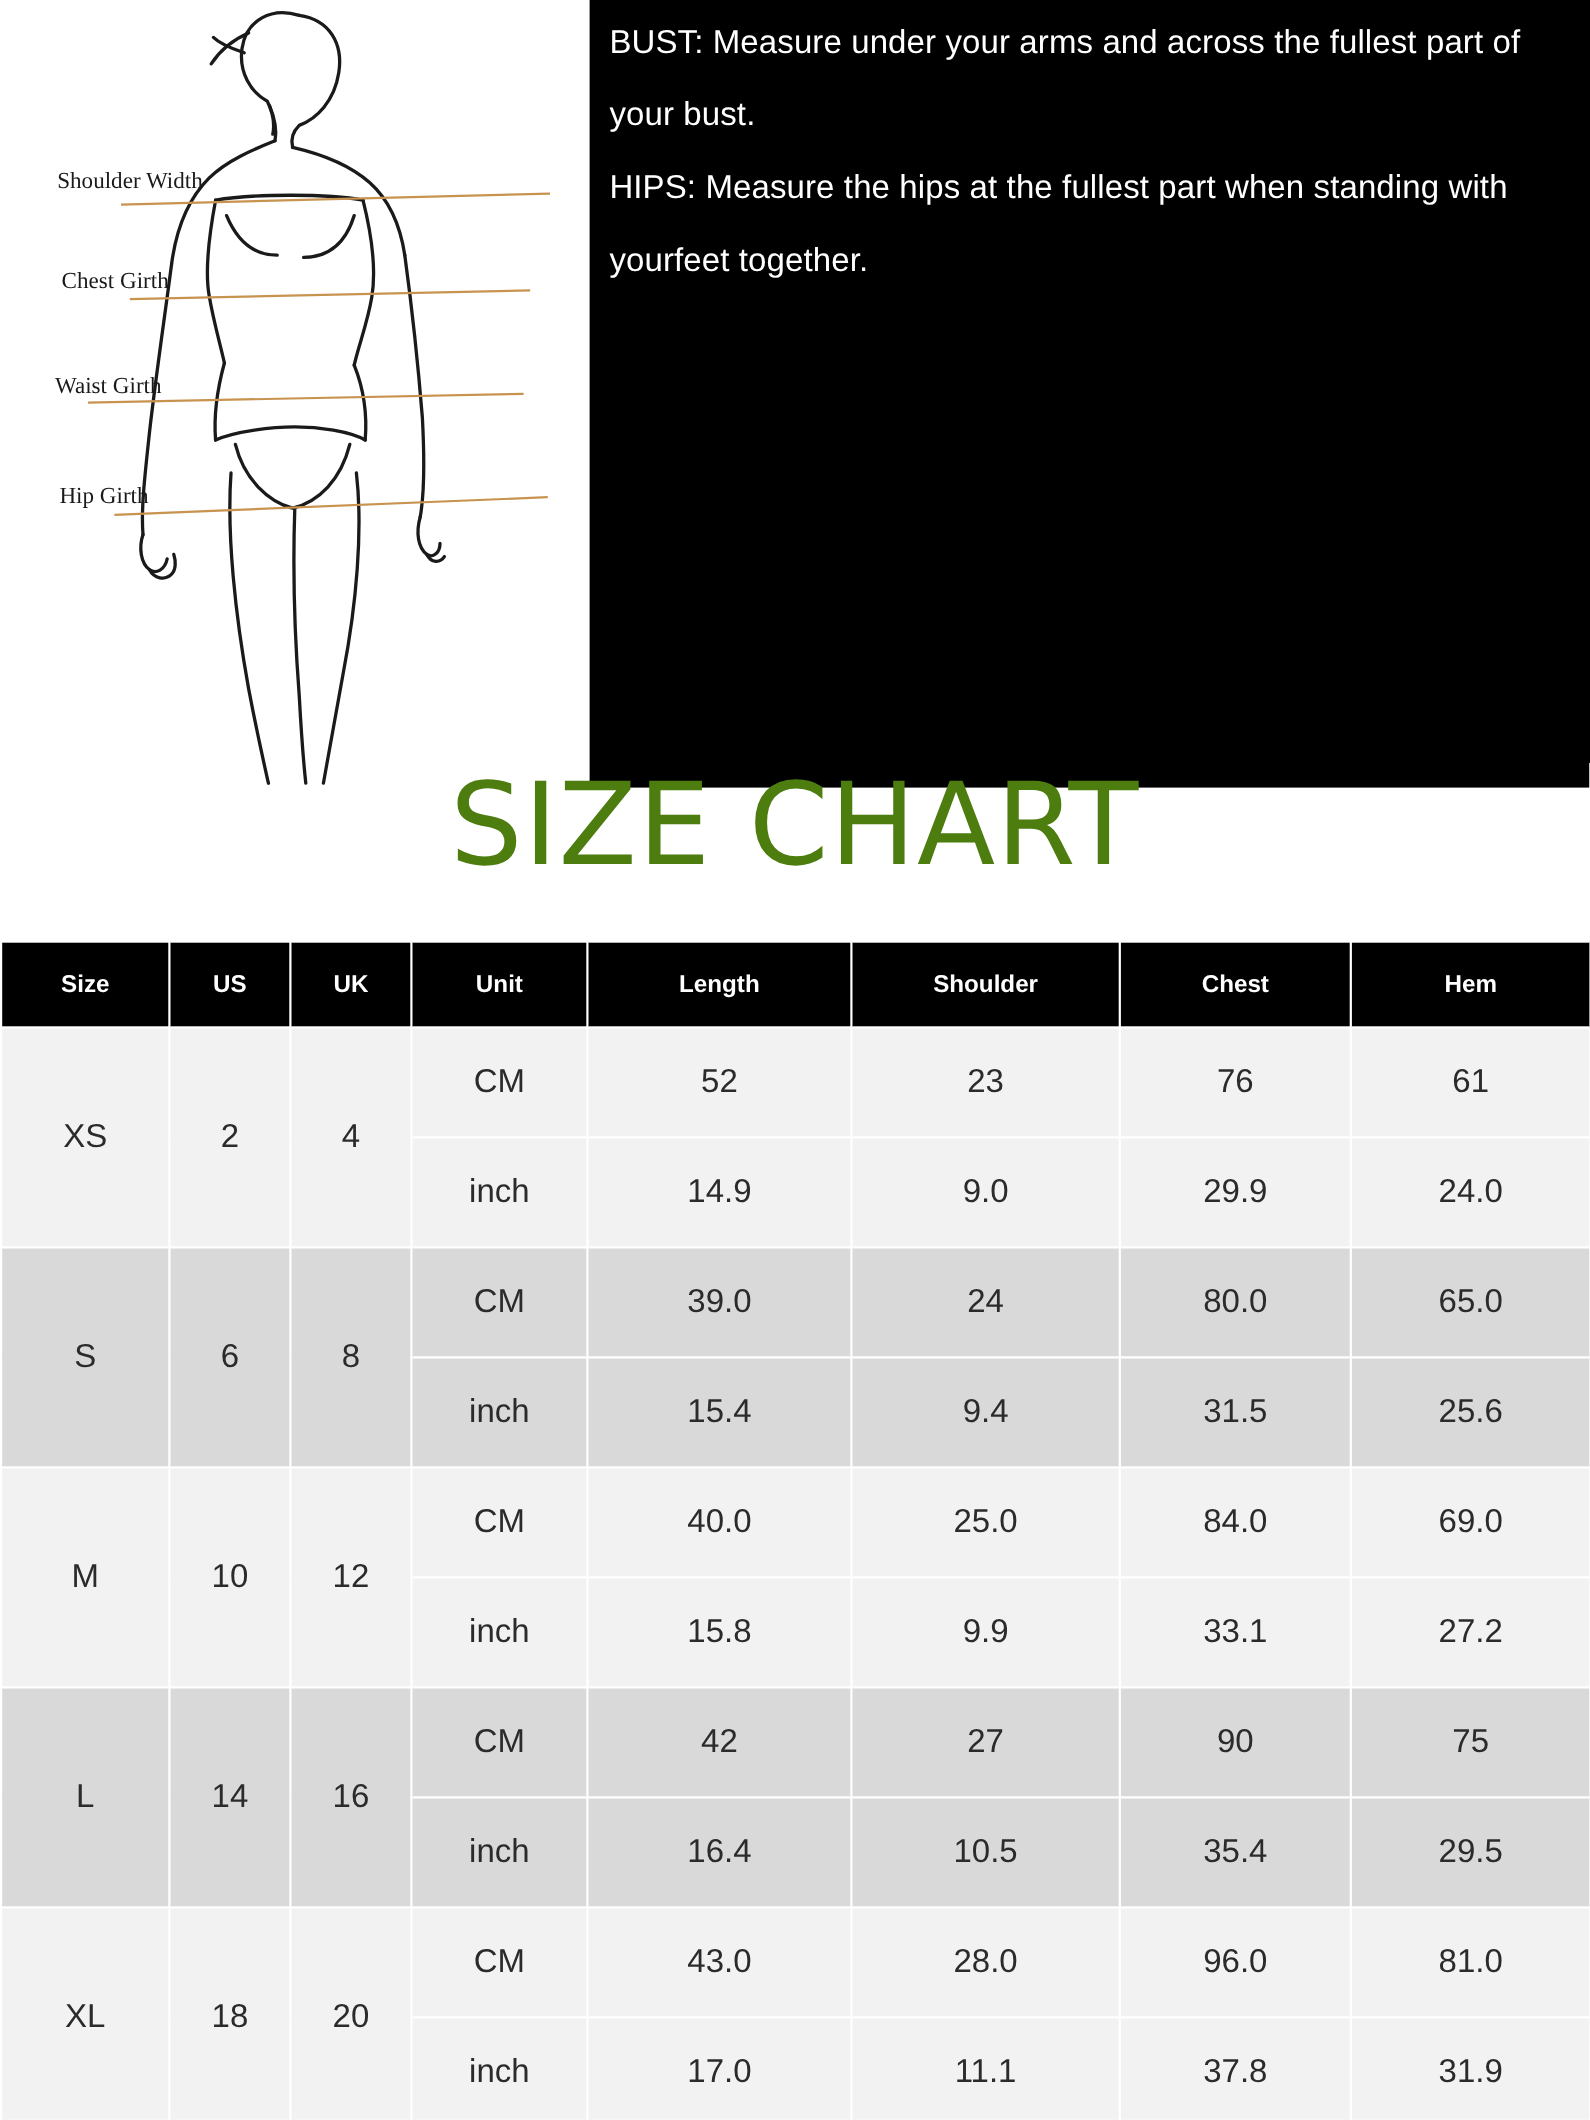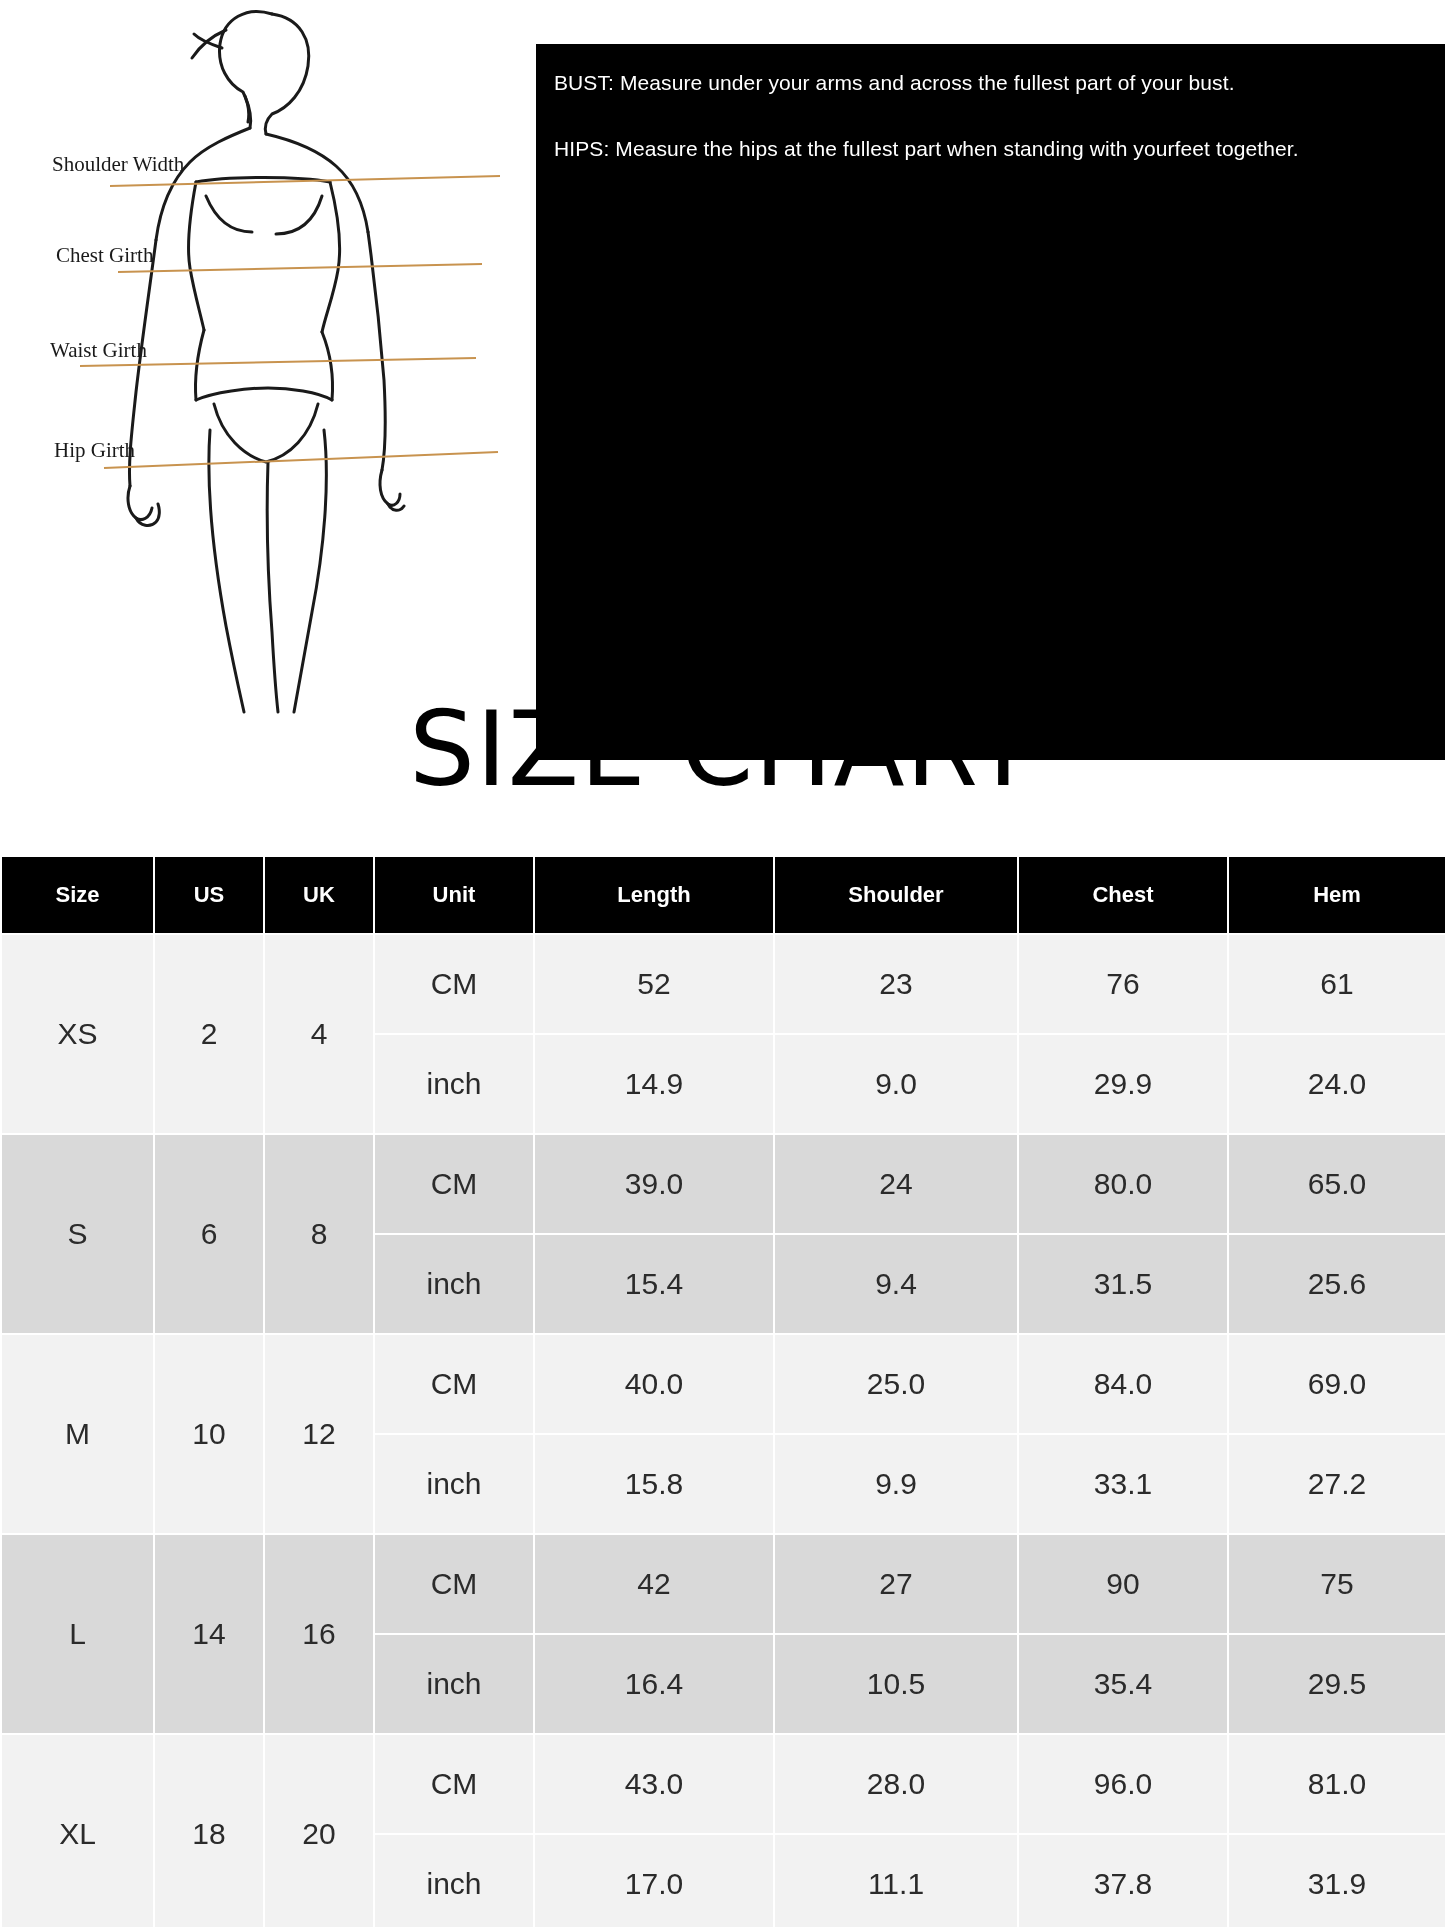--- a/index.html
+++ b/index.html
@@ -44,45 +44,44 @@
   .instructions {
     position: absolute;
     left: 536px;
     top: 0;
     width: 909px;
     height: 716px;
     background: #000000;
     color: #ffffff;
     box-sizing: border-box;
     padding: 6px 26px 0 18px;
-    font-size: 21px;
+    font-size: 30px;
     line-height: 66px;
     letter-spacing: 0.1px;
     overflow: hidden;
-    margin-top: 44px;
   }
   .instructions p {
     margin: 0;
   }
 
   
   .title-wrap {
     position: absolute;
     left: 0;
     top: 694px;
     width: 1445px;
     text-align: center;
   }
   .title {
     display: inline-block;
     font-size: 104px;
     line-height: 110px;
     font-weight: 400;
     letter-spacing: 1px;
-    color: #000000;
+    color: #4d7c0f;
     font-family: "DejaVu Sans", sans-serif;
   }
 
   
   .table-wrap {
     position: absolute;
     left: 0;
     top: 855px;
     width: 1445px;
   }

